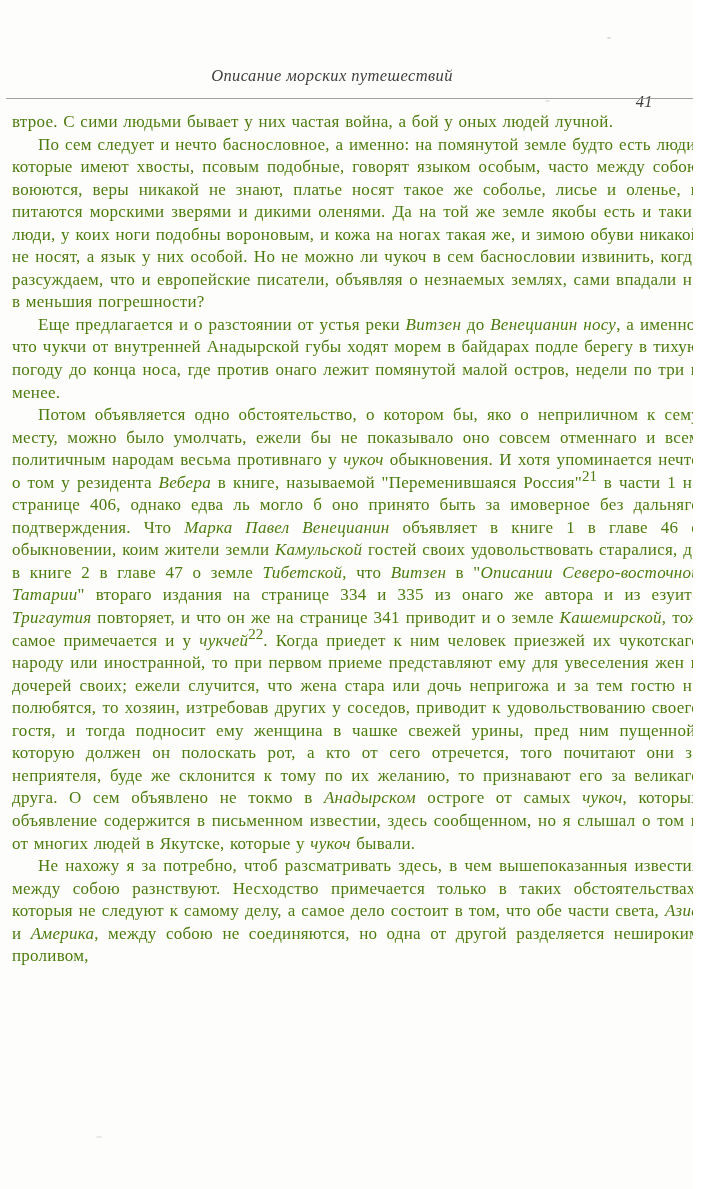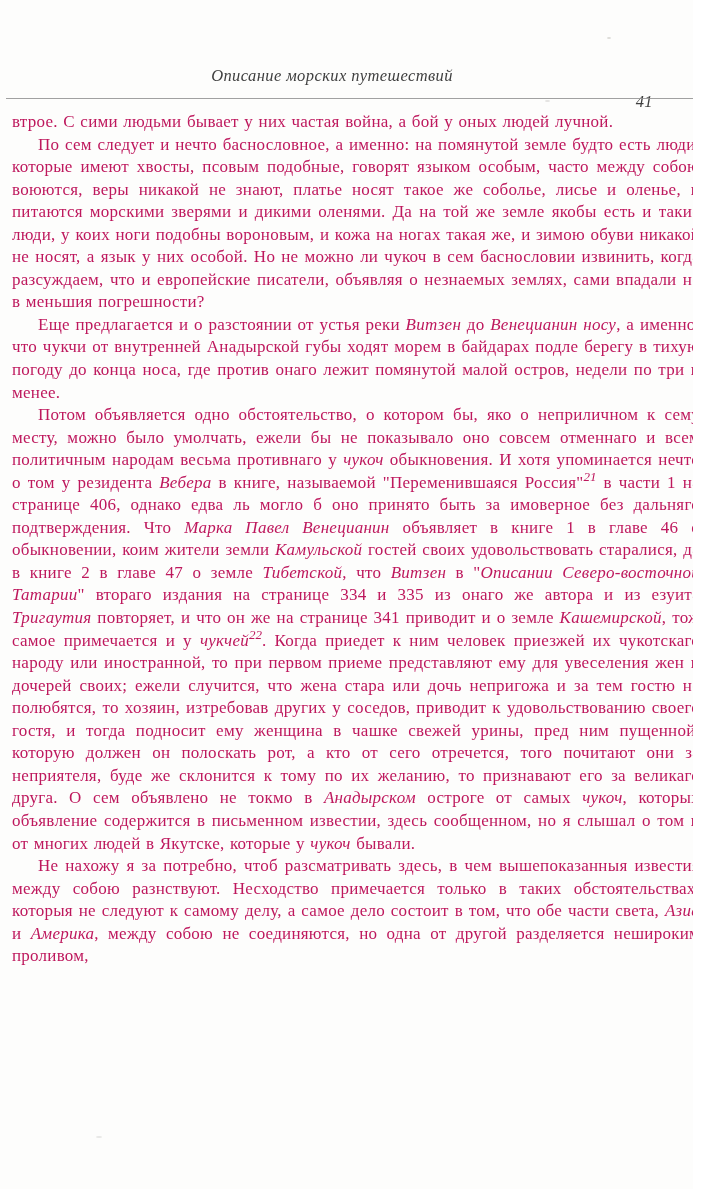--- a/index.html
+++ b/index.html
@@ -35,33 +35,32 @@
     height:0;
     border-top:1.4px solid #909090;
     opacity:0.85;
   }
   .body-text {
     position:absolute;
     top:111px; left:12px; width:688px;
     font-size:17px;
     line-height:22.55px;
     text-align:justify;
-    color:#be185d;
+    color:#4d7c0f;
     letter-spacing:0.25px;
     word-spacing:1px;
   }
   .para { margin:0; }
   .para.indent { text-indent:26px; }
   .it { font-style:italic; }
   sup.fnref {
-    font-size:13px;
+    font-size:15px;
     line-height:0;
     vertical-align:super;
     letter-spacing:0;
-    font-style:italic;
   }
   .speck {
     position:absolute;
     background:#b5b3ae;
     border-radius:50%;
   }
   .speck.s1 { left:607px; top:37px;  width:4px; height:2px; opacity:.45; }
   .speck.s2 { left:545px; top:100px; width:5px; height:2px; opacity:.35; }
   .speck.s3 { left:96px;  top:1136px; width:6px; height:2px; opacity:.30; }
 </style>

